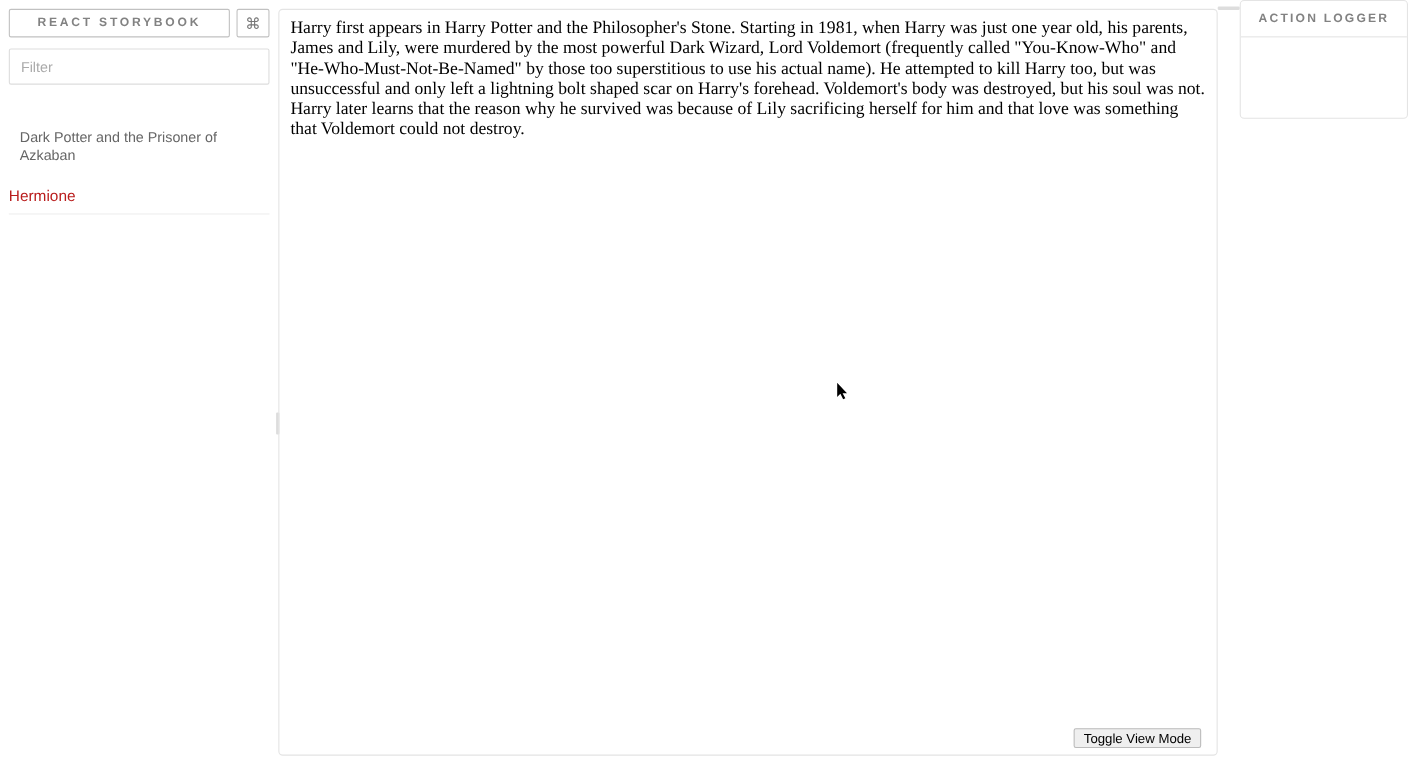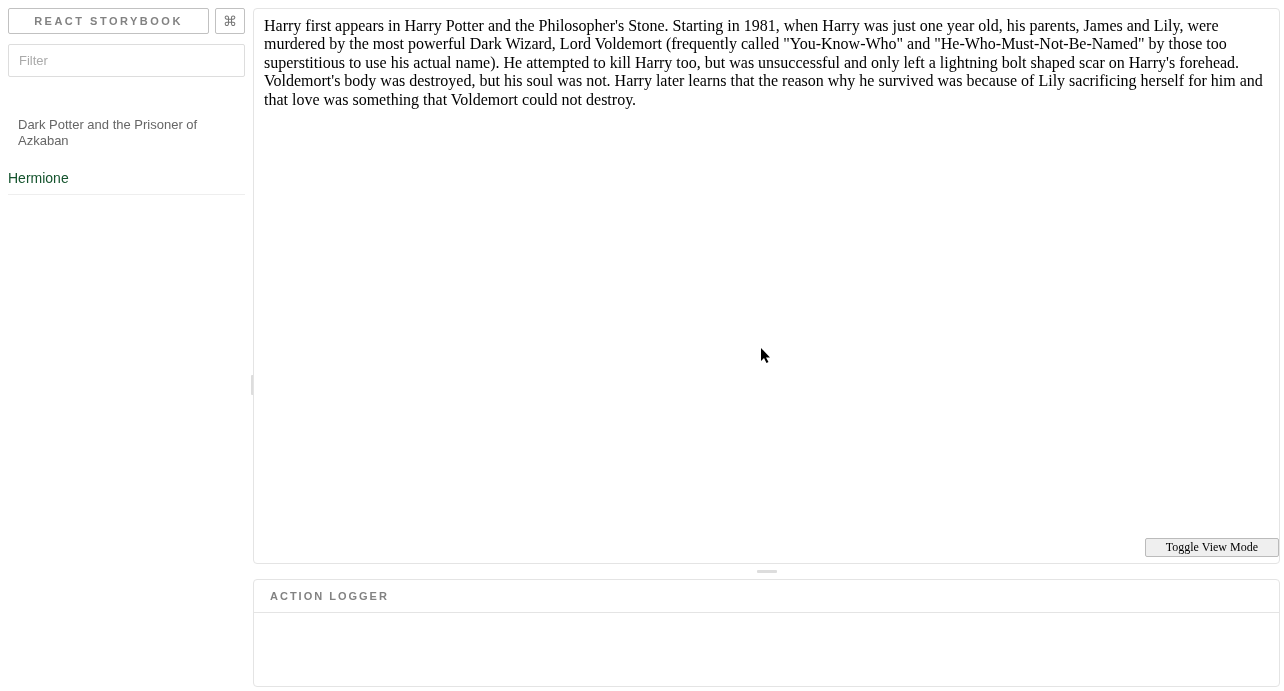--- a/index.html
+++ b/index.html
@@ -56,21 +56,21 @@
     padding: 8px 10px;
     font-size: 13px;
     color: #4c1d95;
     outline: none;
     margin-bottom: 28px;
   }
   .filter-input::placeholder { color: #aaa; }
   .group-header {
     font-size: 14px;
     padding: 8px 0;
-    color: #14532d;
+    color: #b91c1c;
     cursor: pointer;
     border-bottom: 1px solid #eee;
   }
   .group-header.active { font-weight: 700; color: #333; }
   .story-list { list-style: none; padding: 4px 0 4px 10px; }
   .story-item {
     font-size: 13px;
     color: #666;
     padding: 8px 0;
     line-height: 1.25;
@@ -84,48 +84,48 @@
     width: 3px;
     height: 20px;
     background: #ddd;
     border-radius: 1px;
     cursor: ew-resize;
   }
   
   .main {
     flex: 1;
     display: flex;
-    flex-direction: column;
+    flex-direction: row;
     padding-right: 4px;
     padding-bottom: 4px;
   }
   .preview {
     flex: 1;
     border: 1px solid #e4e4e4;
     border-radius: 4px;
     margin: 8px 0 0 0;
     position: relative;
     overflow: hidden;
   }
   .preview-content {
     padding: 8px 10px;
     font-family: "Times New Roman", Times, serif;
     font-size: 16px;
     line-height: 1.15;
     color: #000;
   }
   .toggle-btn {
     position: absolute;
-    right: 0;
+    right: 14px;
     bottom: 6px;
     font-size: 12px;
-    font-family: Liberation Serif, serif;
+    font-family: Liberation Sans, sans-serif;
     border: 1px solid #bbb;
     background: #efefef;
-    padding: 1px 20px;
+    padding: 1px 8px;
     border-radius: 2px;
     cursor: pointer;
   }
   .split-handle-h {
     height: 7px;
     position: relative;
     margin: 4px 0;
     cursor: ns-resize;
     display: flex;
     align-items: center;

